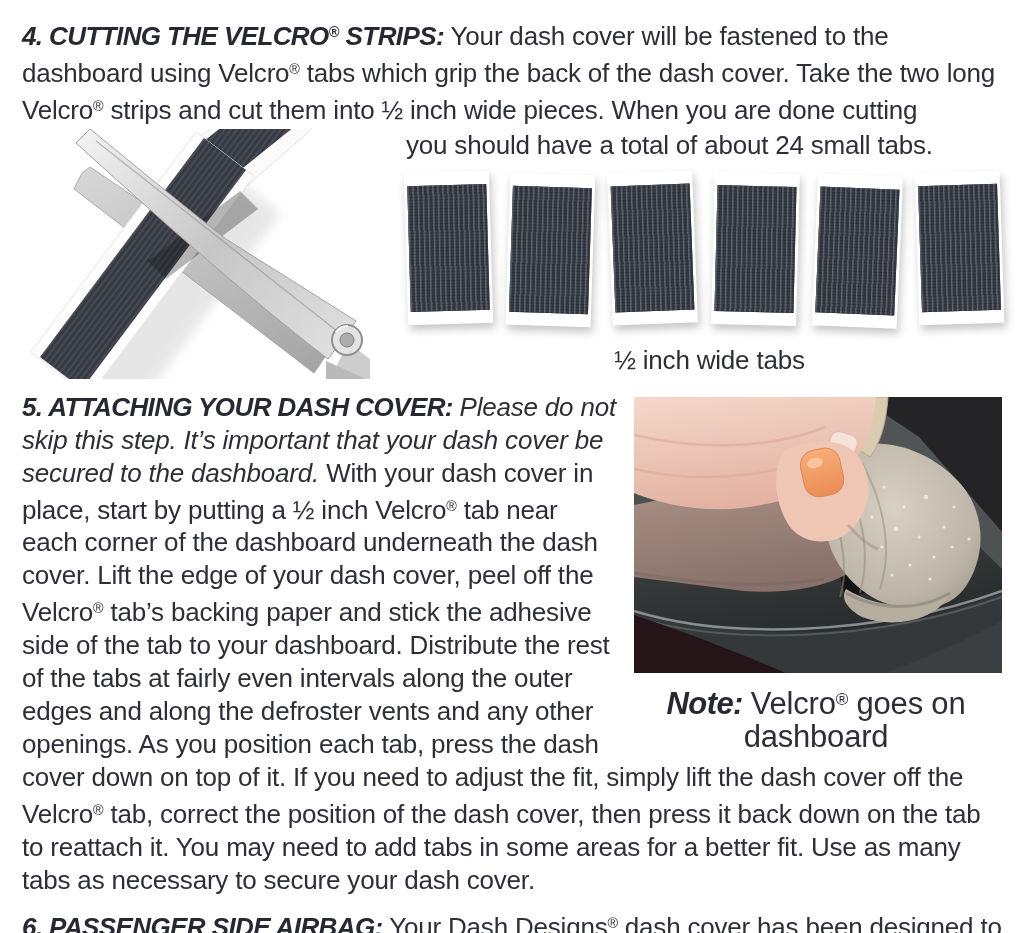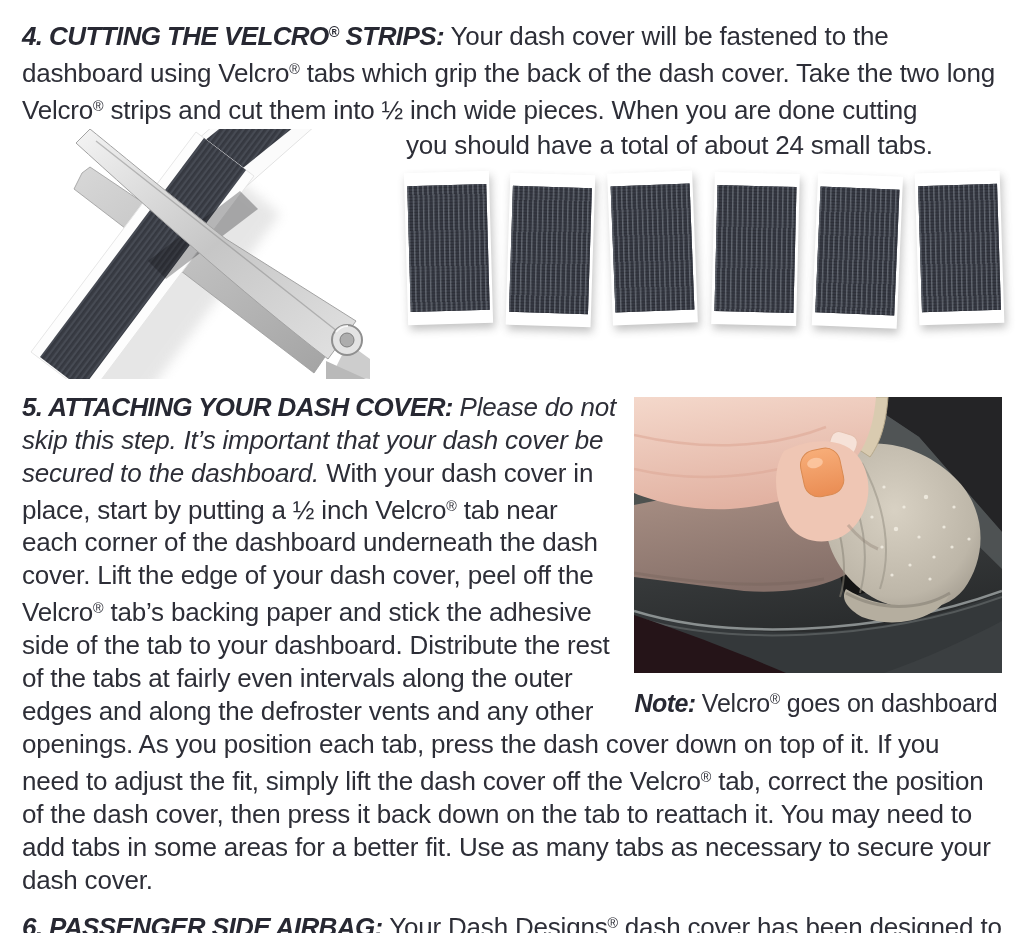--- a/index.html
+++ b/index.html
@@ -48,21 +48,21 @@
   .tabs-row .vtab:nth-child(2){transform:rotate(1.8deg) translateY(2px);}
   .tabs-row .vtab:nth-child(3){transform:rotate(-2.2deg);}
   .tabs-row .vtab:nth-child(4){transform:rotate(1.4deg) translateY(1px);}
   .tabs-row .vtab:nth-child(5){transform:rotate(2.4deg) translateY(3px);}
   .tabs-row .vtab:nth-child(6){transform:rotate(-1.8deg);}
   .tabs-caption{margin:12px 0 0 0;text-align:center;width:607px;}
   
   .sec5{margin-top:12px;}
   .photo-float{float:right;width:372px;margin:6px 0 4px 14px;}
   .photo-float svg{display:block;margin:0 0 0 4px;}
-  .note-caption{margin:10px 12px 0 0;font-size:25px;text-align:center;width:372px;}
+  .note-caption{margin:10px 12px 0 0;font-size:31px;text-align:center;width:372px;}
   
   .sec6{margin-top:10px;}
 </style>
 </head>
 <body>
 
 <div class="page">
 
   <p class="para"><span class="rs-h">4. CUTTING THE VELCRO</span><span class="rs-hs">®</span><span class="rs-h"> STRIPS: </span><span class="rs-r">Your dash cover will be fastened to the dashboard using Velcro</span><span class="rs-s">®</span><span class="rs-r"> tabs which grip the back of the dash cover. Take the two long Velcro</span><span class="rs-s">®</span><span class="rs-r"> strips and cut them into ½ inch wide pieces. When you are done cutting</span></p>
 
@@ -128,20 +128,21 @@
         <div class="vtab">
             <div class="vtab-weave"></div>
           </div>
         <div class="vtab">
             <div class="vtab-weave"></div>
           </div>
         <div class="vtab">
             <div class="vtab-weave"></div>
           </div>
       </div>
+      <p class="tabs-caption">½ inch wide tabs</p>
     </div>
   </div>
 
   <div class="sec5">
 
     <div class="photo-float">
       <svg viewBox="0 0 368 276" width="368" height="276">
         <defs>
           <linearGradient id="skinG" x1="0" y1="0" x2="0.3" y2="1">
             <stop offset="0" stop-color="#f4d8cb"></stop>

